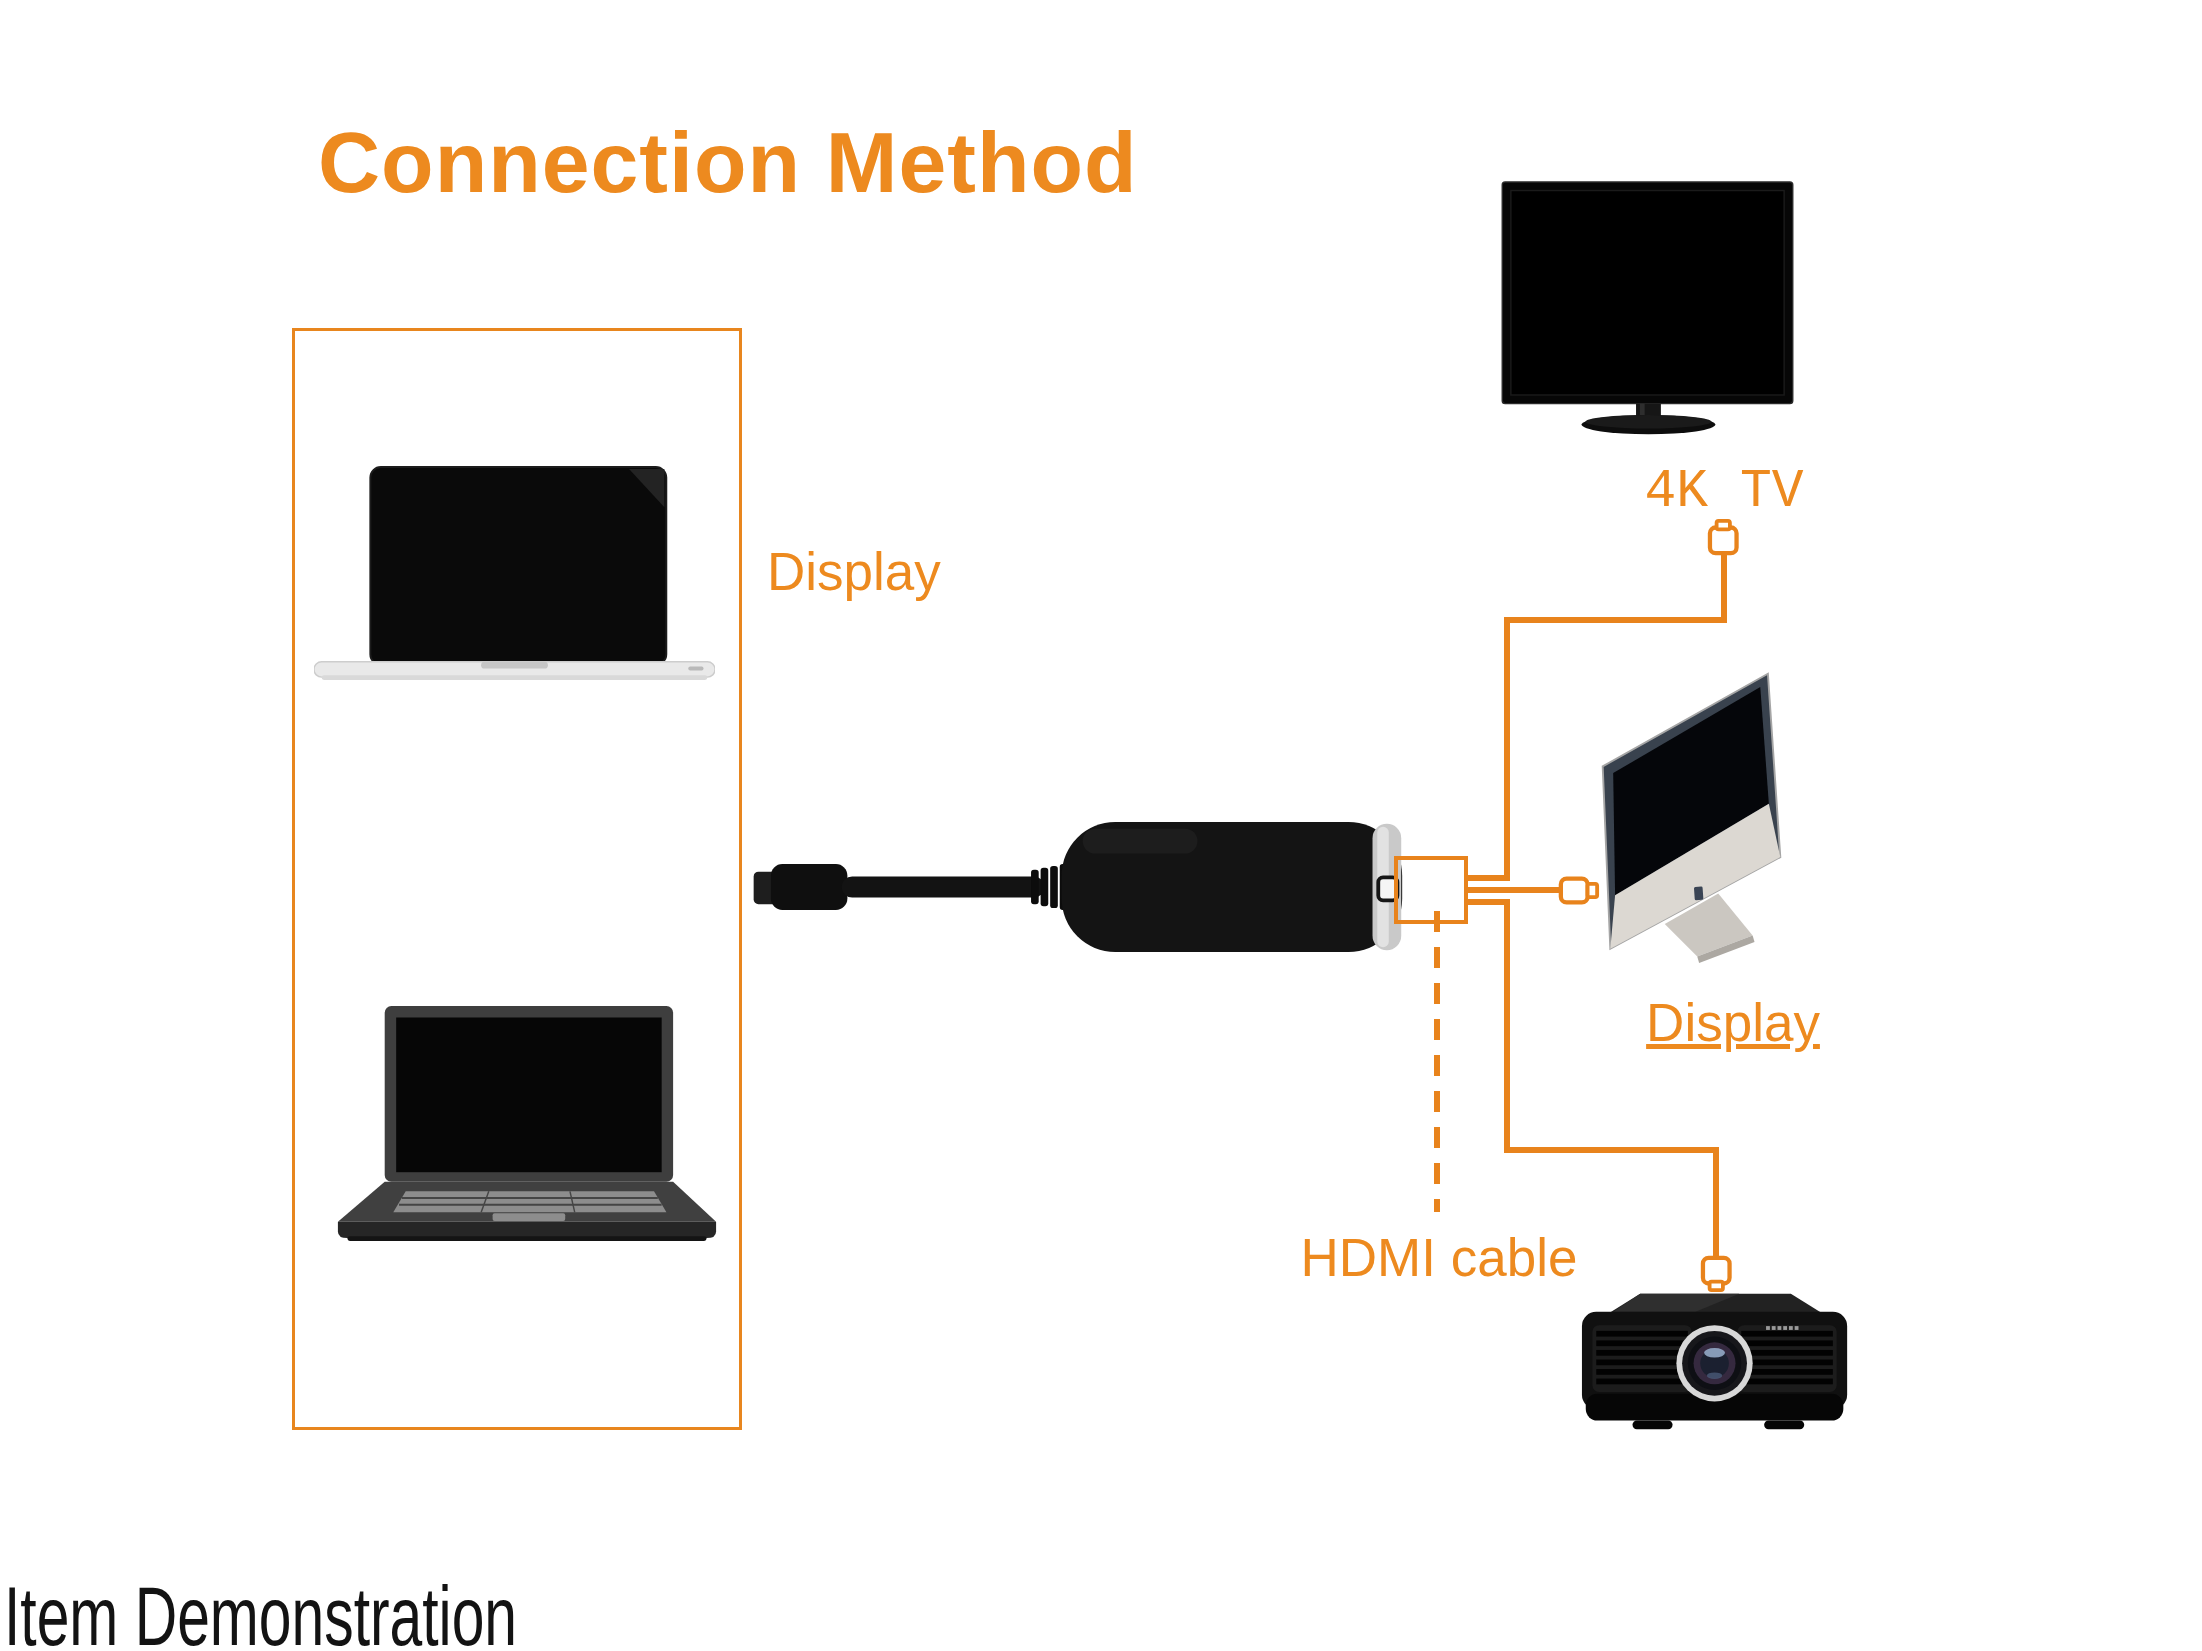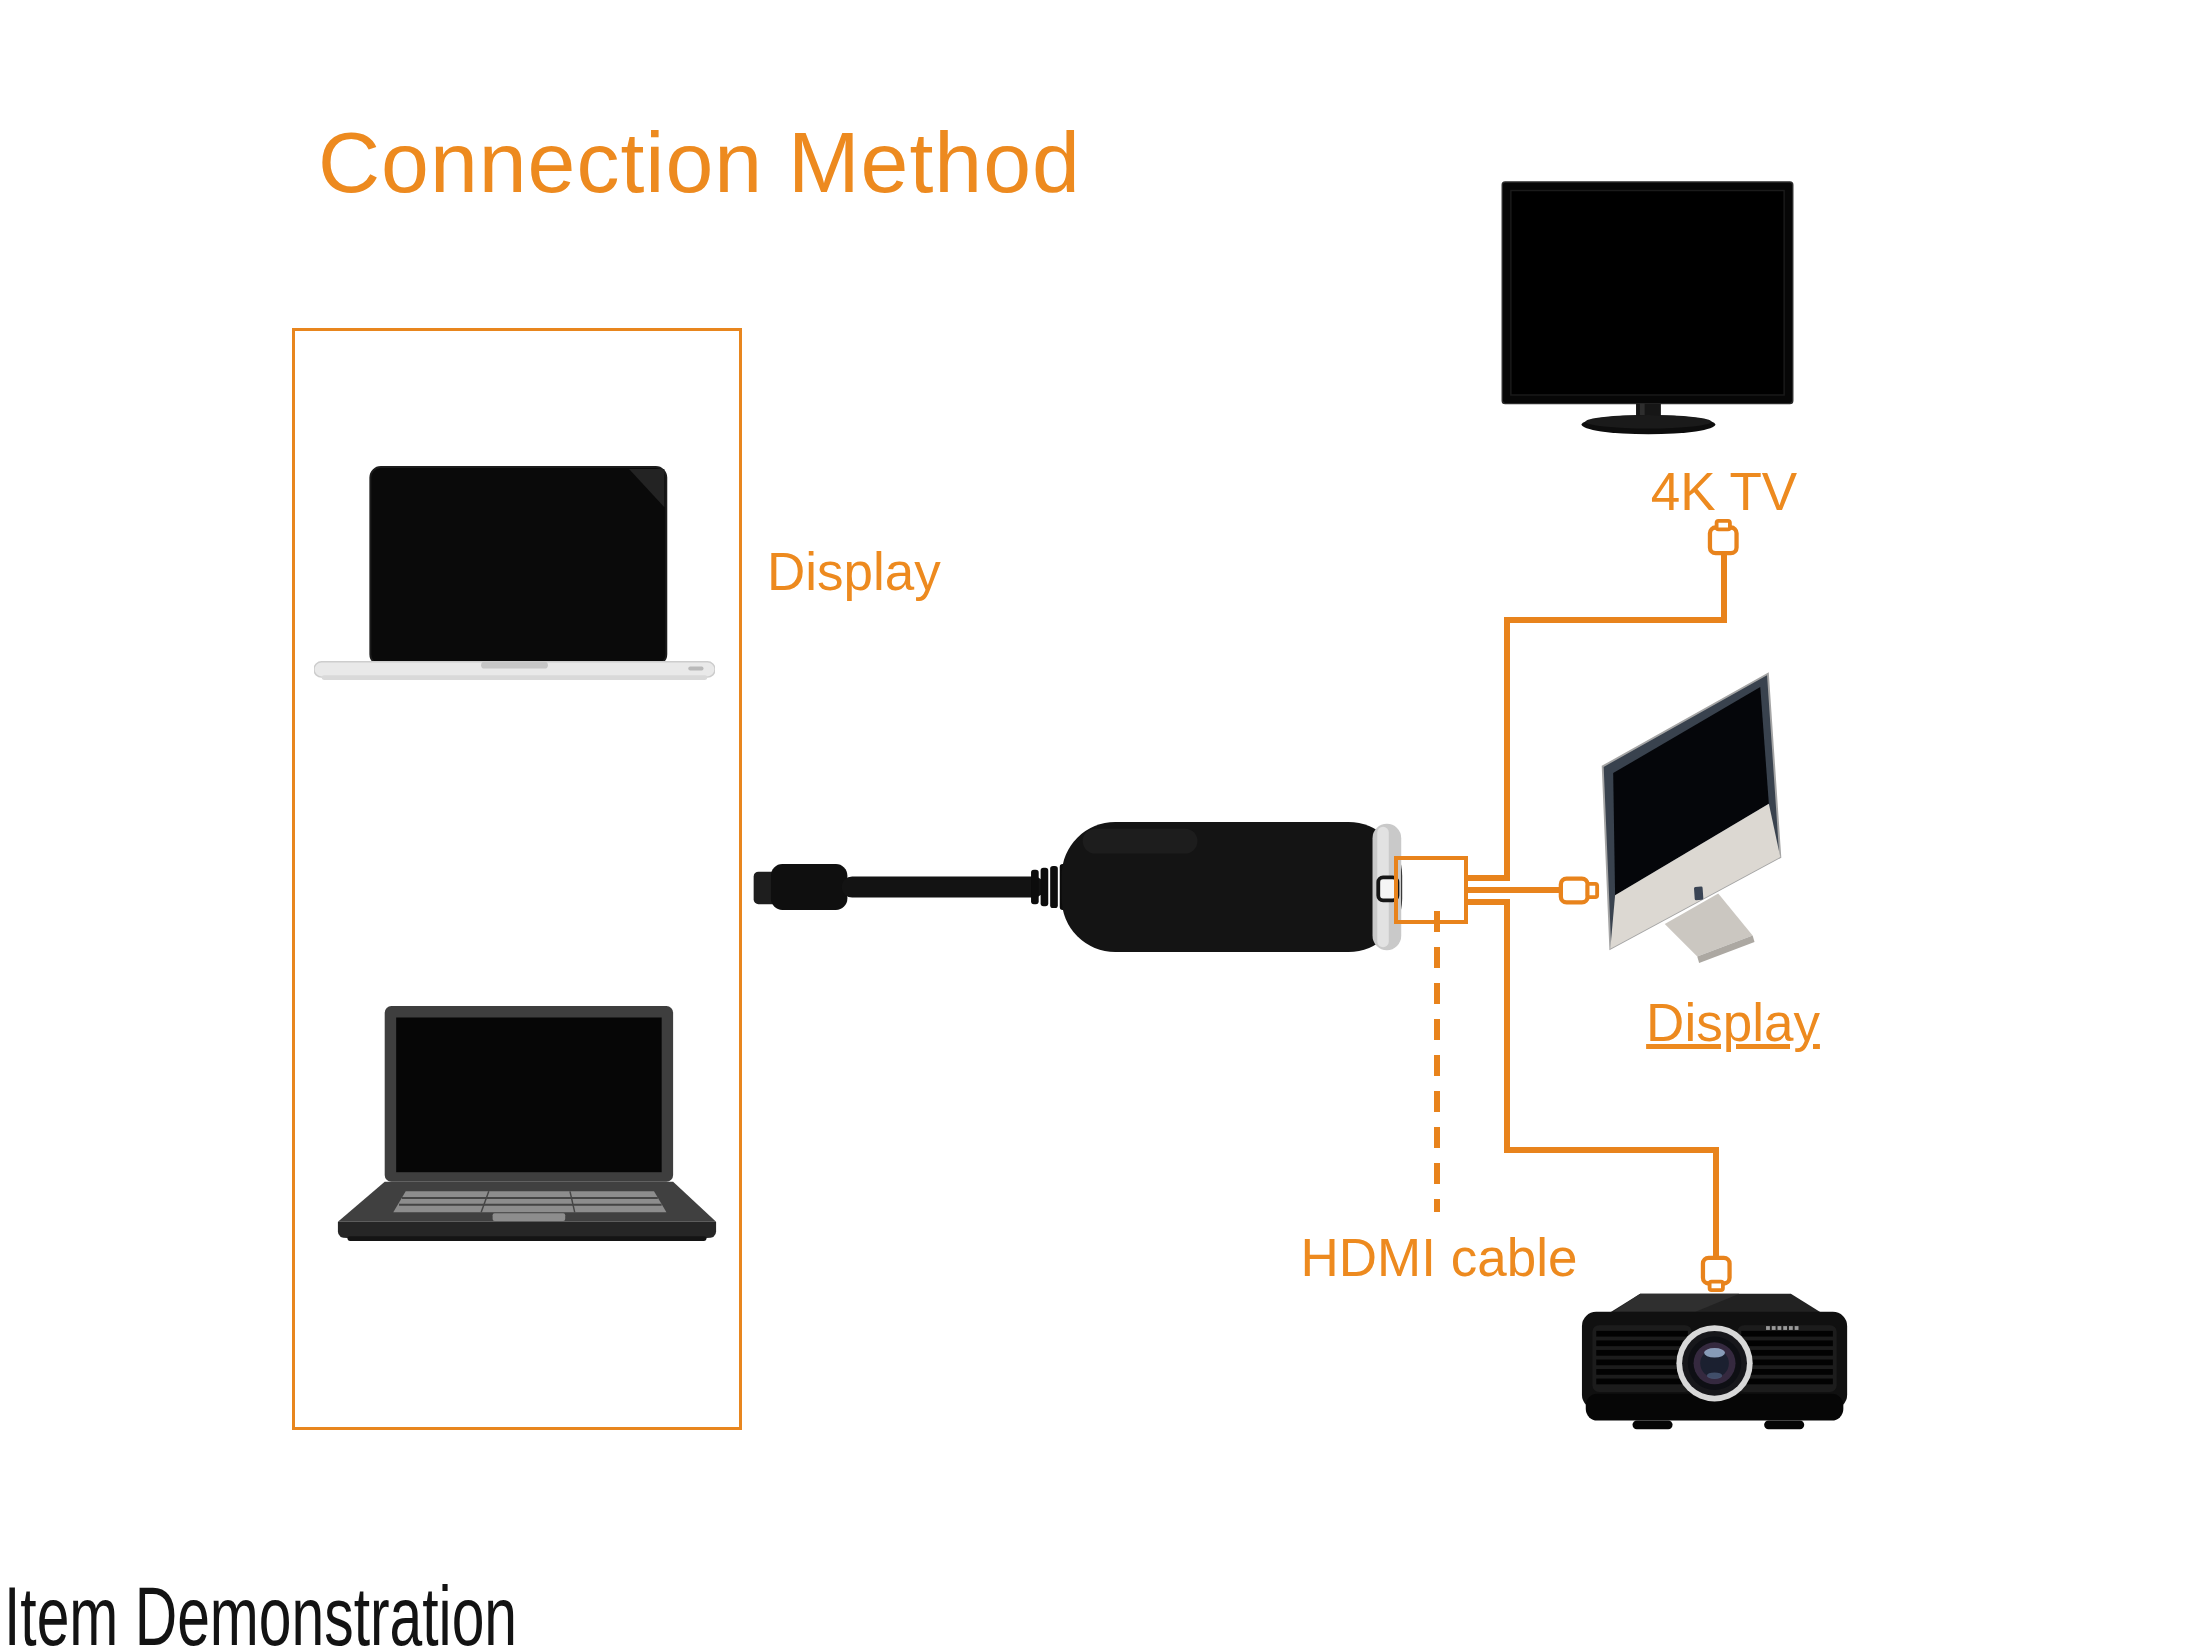--- a/index.html
+++ b/index.html
@@ -1,19 +1,19 @@
 <!DOCTYPE html>
 <html><head>
 <meta charset="utf-8">
 <style>
   html,body{margin:0;padding:0;background:#ffffff;}
   #canvas{position:relative;width:2202px;height:1652px;background:#ffffff;overflow:hidden;
           font-family:"Liberation Sans", sans-serif;}
   .abs{position:absolute;}
-  .title{font-size:86px;font-weight:normal;color:#ED8A1F;letter-spacing:1px;white-space:nowrap;}
+  .title{font-size:86px;font-weight:bold;color:#ED8A1F;letter-spacing:1px;white-space:nowrap;}
   .lbl{font-size:53px;color:#ED8A1F;white-space:nowrap;line-height:1.1;}
   .lbl.center{text-align:center;width:306px;}
   .caption{font-size:84px;color:#131313;white-space:nowrap;transform:scaleX(0.70);transform-origin:left top;letter-spacing:0;}
   .oline{background:#E8831C;}
   .source-box{border:3.8px solid #E8861E;background:transparent;}
   .bracket{border:4.8px solid #E8831C;background:transparent;}
   .dashline{width:5.7px;background-image:repeating-linear-gradient(to bottom,#E8831C 0 21px,transparent 21px 36px);}
   svg{display:block;}
 </style>
 </head>
@@ -96,21 +96,21 @@
   <div class="abs lbl center" style="left:1286px;top:1229px;">HDMI cable</div>
 
   <svg class="abs" style="left:1501px;top:180px;" width="293" height="258" viewBox="0 0 306 270">
     <rect x="1" y="2" width="304" height="232" rx="3" fill="#070707" stroke="#2B2B2B" stroke-width="1.5"></rect>
     <rect x="10" y="11" width="286" height="214" fill="#000000" stroke="#1B1B1B" stroke-width="1.5"></rect>
     <rect x="141" y="234" width="26" height="15" fill="#161616"></rect>
     <rect x="145" y="234" width="5" height="15" fill="#2E2E2E"></rect>
     <ellipse cx="154" cy="256" rx="70" ry="10" fill="#0D0D0D"></ellipse>
     <ellipse cx="154" cy="253" rx="66" ry="7" fill="#1A1A1A"></ellipse>
   </svg>
-  <div class="abs lbl center" style="left:1571px;top:463px;">4K TV</div>
+  <div class="abs lbl center" style="left:1571px;top:463px;font-family:Liberation Mono, monospace;">4K TV</div>
 
   <svg class="abs" style="left:1596px;top:664px;" width="191" height="306" viewBox="0 0 200 320">
     <polygon points="72,272 128,240 164,284 106,306" fill="#CBC7C1"></polygon>
     <polygon points="106,306 164,284 166,291 108,313" fill="#ACA8A2"></polygon>
     <polygon points="7,107 180,10 193,202 15,298" fill="#39424E" stroke="#A5A5A5" stroke-width="2"></polygon>
     <polygon points="18,114 172,24 181,146 20,242" fill="#05060A"></polygon>
     <polygon points="20,242 181,146 193,202 15,298" fill="#DCD8D2"></polygon>
     <rect x="103" y="233" width="9" height="14" rx="1.5" fill="#3A4454" transform="rotate(-4 107 240)"></rect>
   </svg>
   <div class="abs lbl center" style="left:1580px;top:994px;text-decoration:underline;">Display</div>

